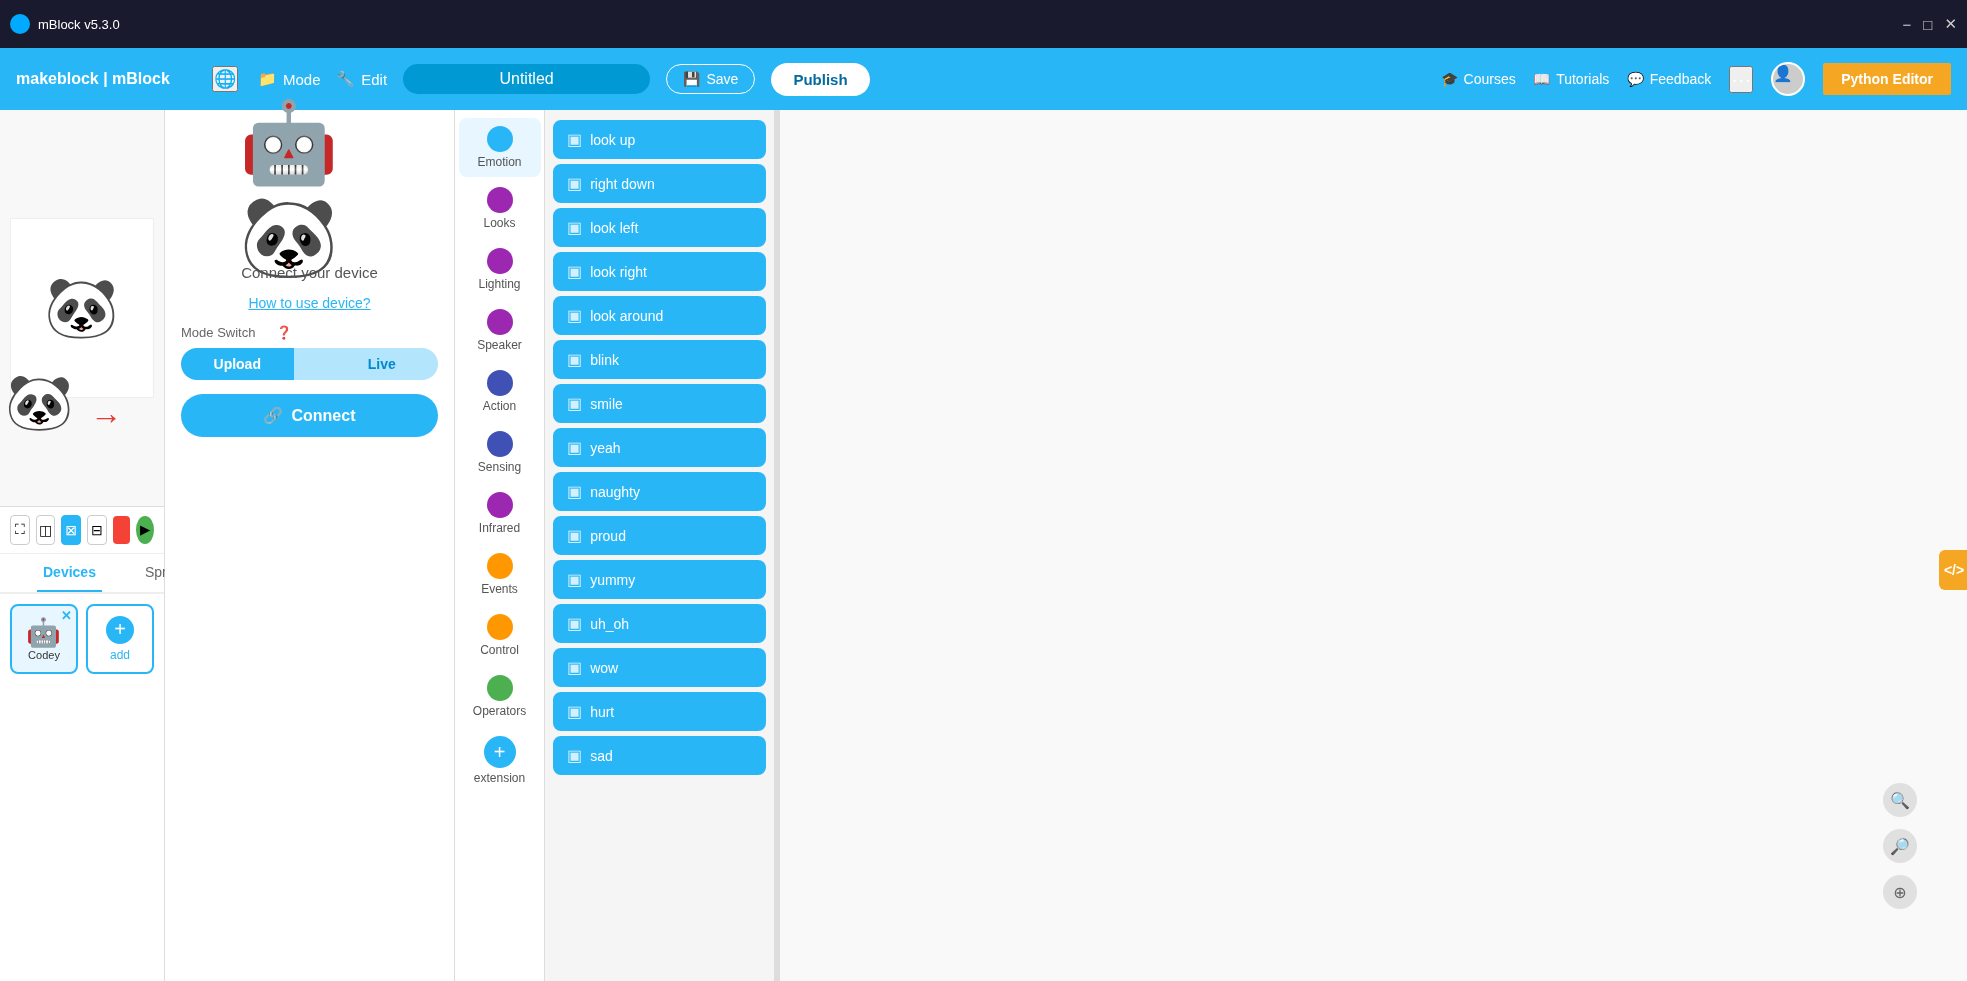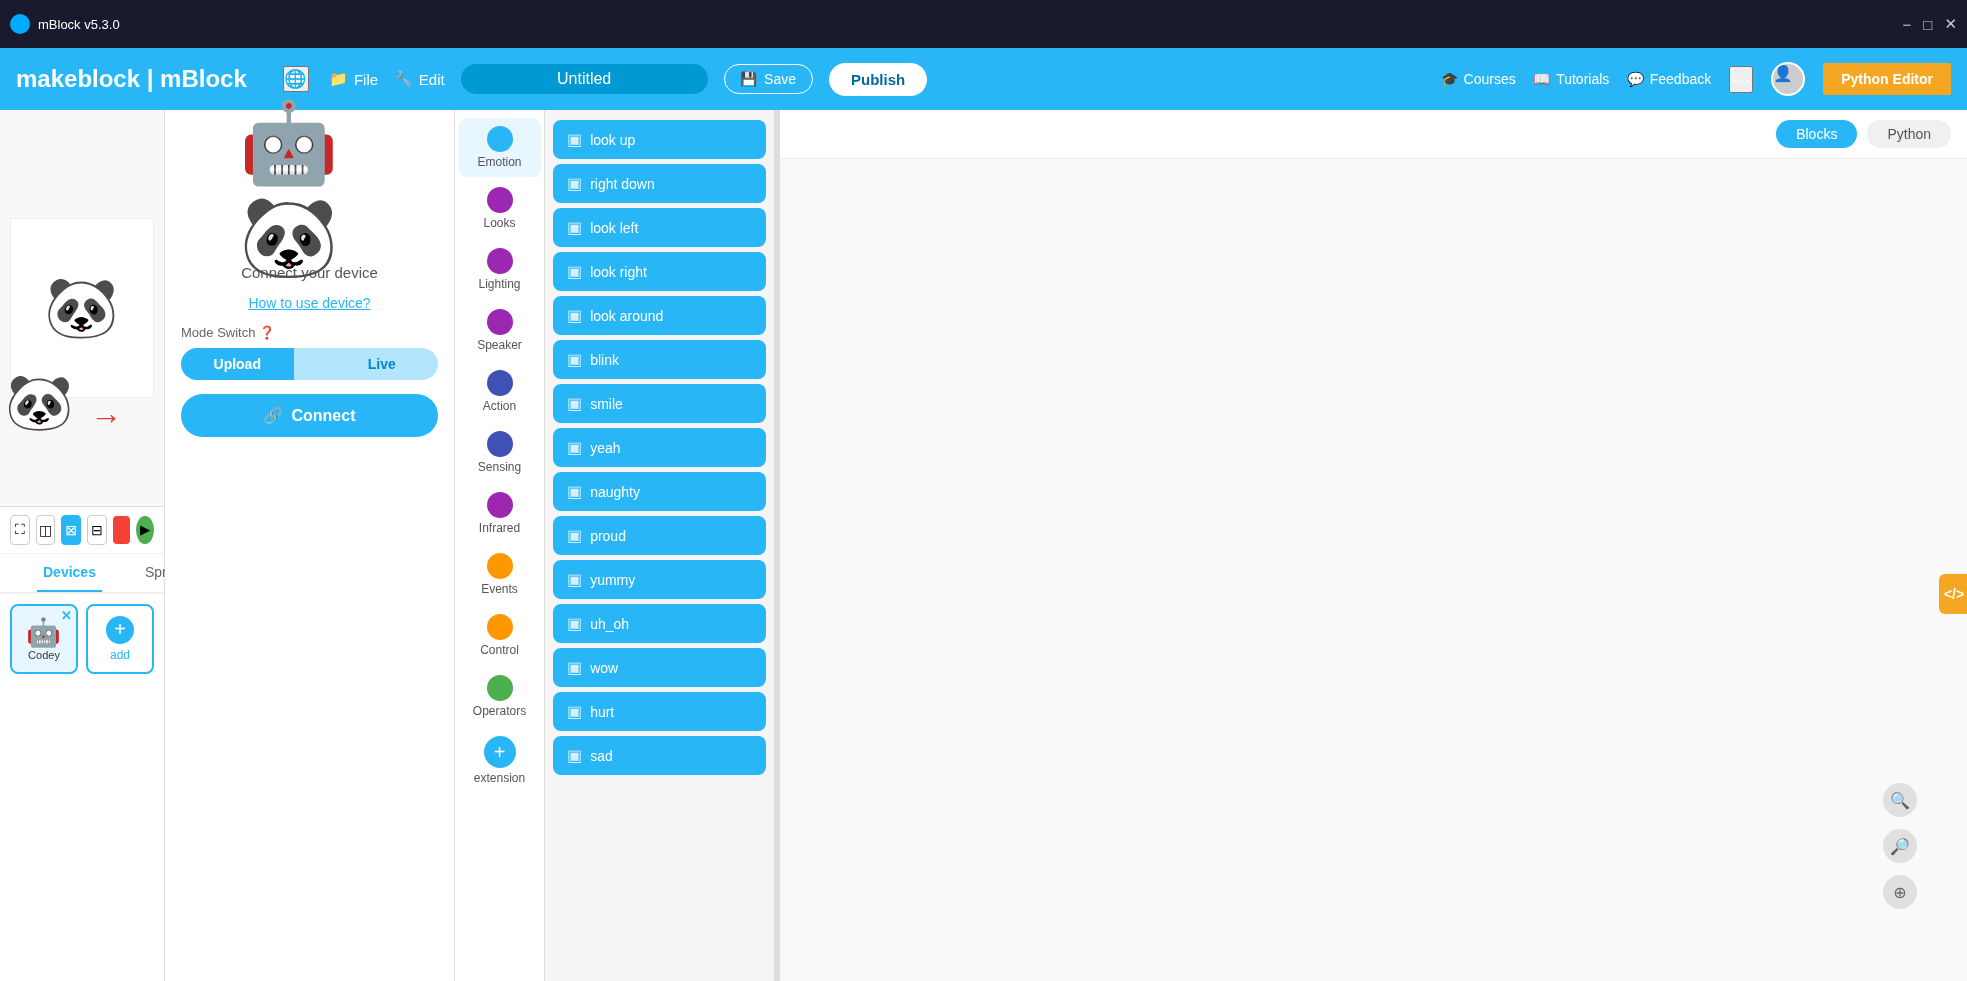--- a/index.html
+++ b/index.html
@@ -13,21 +13,21 @@
     .title-bar-logo { width: 20px; height: 20px; background: #00aaff; border-radius: 50%; margin-right: 8px; }
     .title-bar-title { flex: 1; }
     .title-bar-controls { display: flex; gap: 12px; font-size: 16px; }
     .title-bar-btn { cursor: pointer; color: #ccc; background: none; border: none; font-size: 15px; }
 
     
     .navbar {
       display: flex; align-items: center; height: 62px;
       background: #29b6f6; padding: 0 16px; gap: 16px;
     }
-    .navbar-brand { color: white; font-weight: bold; font-size: 24px; margin-right: 20px; }
+    .navbar-brand { color: white; font-weight: bold; font-size: 16px; margin-right: 26px; }
     .navbar-globe { color: white; font-size: 18px; margin-right: 4px; }
     .navbar-btn { 
       display: flex; align-items: center; gap: 6px;
       color: white; background: none; border: none; font-size: 15px; cursor: pointer;
     }
     .navbar-title-input {
       background: #0099d4; border: none; border-radius: 20px; color: white;
       padding: 6px 20px; font-size: 16px; min-width: 180px; text-align: center;
       outline: none;
     }
@@ -128,21 +128,21 @@
       display: flex; flex-direction: column; align-items: center; padding: 20px 16px; gap: 14px;
     }
     .device-img-area {
       width: 140px; height: 120px; display: flex; align-items: center; justify-content: center;
     }
     .connect-text { font-size: 15px; color: #555; text-align: center; }
     .how-to-link { color: #29b6f6; font-size: 14px; text-decoration: underline; cursor: pointer; }
     .mode-switch-row { 
       display: flex; flex-direction: column; align-items: flex-start; width: 100%; gap: 8px;
     }
-    .mode-switch-label { font-size: 13px; color: #666; display: flex; align-items: center; gap: 4px; }
+    .mode-switch-label { font-size: 13px; color: #666; display: flex; align-items: center; gap: 21px; }
     .mode-btns { display: flex; width: 100%; }
     .mode-btn {
       flex: 1; padding: 8px 0; border: none; border-radius: 4px; cursor: pointer;
       font-size: 14px; font-weight: bold;
     }
     .mode-btn.upload { background: #29b6f6; color: white; border-radius: 20px 0 0 20px; }
     .mode-btn.live { background: #b3e5fc; color: #0288d1; border-radius: 0 20px 20px 0; padding-left: 32px; }
     .connect-btn {
       width: 100%; padding: 12px 0; background: #29b6f6; color: white; border: none;
       border-radius: 24px; font-size: 16px; font-weight: bold; cursor: pointer;
@@ -237,21 +237,21 @@
     <button class="title-bar-btn">□</button>
     <button class="title-bar-btn">✕</button>
   </div>
 </div>
 
 <div class="navbar">
   <span class="navbar-brand">makeblock | mBlock</span>
   <button class="navbar-globe">🌐</button>
   <button class="navbar-btn">
     <span>📁</span>
-    <span>File</span>
+    <span>Mode</span>
   </button>
   <button class="navbar-btn">
     <span>🔧</span>
     <span>Edit</span>
   </button>
   <input class="navbar-title-input" type="text" value="Untitled" style="">
   <button class="navbar-save-btn">
     <span>💾</span>
     <span>Save</span>
   </button>
@@ -448,24 +448,20 @@
     </button>
     <button class="block-btn">
       <span class="block-icon">▣</span>
       <span>sad</span>
     </button>
   </div>
 
   <div class="vert-divider"></div>
 
   <div class="workspace-panel">
-    <div class="workspace-tabs">
-      <button class="workspace-tab active">Blocks</button>
-      <button class="workspace-tab inactive">Python</button>
-    </div>
     <div class="workspace-canvas">
 
       <div class="code-toggle-btn">&lt;/&gt;</div>
 
       <div class="right-edge-btns" style="position:absolute; right:50px; bottom:80px; transform:none; top:auto;">
         <button class="edge-btn">🔍</button>
         <button class="edge-btn">🔎</button>
         <button class="edge-btn">⊕</button>
       </div>
     </div>

